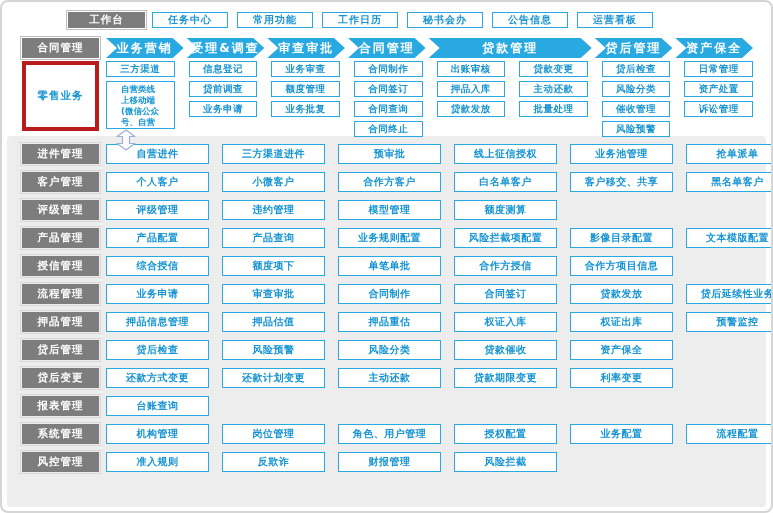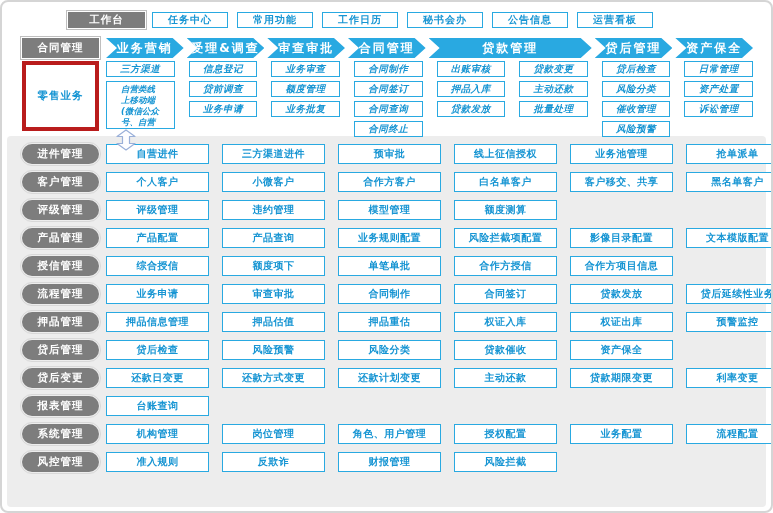--- a/index.html
+++ b/index.html
@@ -31,21 +31,21 @@
     letter-spacing: 2px; display: flex; align-items: center; justify-content: center;
     clip-path: polygon(0 0, calc(100% - 11px) 0, 100% 50%, calc(100% - 11px) 100%, 0 100%, 11px 50%);
   }
   .chev.wide { flex: 2.1; }
   .retail-row { height: 78px; }
   .retail-box {
     flex: 0 0 77px; margin-right: 7px; height: 70px; background: #fff;
     border: 4px solid #b91c1c; color: #1795d3; font-size: 10.5px; font-weight: bold;
     letter-spacing: 1px; display: flex; align-items: center; justify-content: center;
   }
-  .r-grid { flex: 1; display: flex; gap: 14px; font-style: italic; }
+  .r-grid { flex: 1; display: flex; gap: 14px; }
   .r-col { flex: 1; display: flex; flex-direction: column; gap: 4px; position: relative; }
   .r-btn {
     height: 16px; flex: 0 0 16px; background: #fff; border: 1px solid #29a9e1;
     color: #1795d3; font-size: 9.5px; font-weight: 600; letter-spacing: 0.5px;
     display: flex; align-items: center; justify-content: center; white-space: nowrap;
   }
   .channel-box {
     height: 48px; flex: 0 0 48px; background: #fff; border: 1px solid #29a9e1;
     color: #1795d3; font-size: 8.5px; font-weight: 600; line-height: 1.3;
     padding: 2px 14px; text-align: left; overflow: hidden;
@@ -54,21 +54,21 @@
   
   .panel {
     margin: 0 5px; height: 371px; background: #ededed; border-radius: 4px;
     padding: 8px 13px 0 15px; position: relative; z-index: 1;
   }
   .mod-row { display: flex; height: 20px; margin-bottom: 8px; }
   .mod-label {
     flex: 0 0 77px; margin-right: 7px; background: #7d7d7d; color: #fff;
     font-size: 10.5px; font-weight: bold; letter-spacing: 1px;
     display: flex; align-items: center; justify-content: center;
-    outline: 1px solid #d8d8d8; outline-offset: 1px; border-radius: 10px;
+    outline: 1px solid #d8d8d8; outline-offset: 1px;
   }
   .mod-btns { flex: 1; display: flex; gap: 13px; }
   .m-btn {
     width: 103px; flex: 0 0 103px; background: #fff; border: 1px solid #29a9e1;
     color: #1795d3; font-size: 10px; font-weight: 600; letter-spacing: 0.5px;
     display: flex; align-items: center; justify-content: center; white-space: nowrap;
   }
 </style>
 </head>
 <body>
@@ -236,21 +236,20 @@
           <div class="m-btn">贷后检查</div>
           <div class="m-btn">风险预警</div>
           <div class="m-btn">风险分类</div>
           <div class="m-btn">贷款催收</div>
           <div class="m-btn">资产保全</div>
         </div>
     </div>
     <div class="mod-row">
       <div class="mod-label">贷后变更</div>
       <div class="mod-btns">
-          <div class="m-btn">还款日变更</div>
           <div class="m-btn">还款方式变更</div>
           <div class="m-btn">还款计划变更</div>
           <div class="m-btn">主动还款</div>
           <div class="m-btn">贷款期限变更</div>
           <div class="m-btn">利率变更</div>
         </div>
     </div>
     <div class="mod-row">
       <div class="mod-label">报表管理</div>
       <div class="mod-btns">

